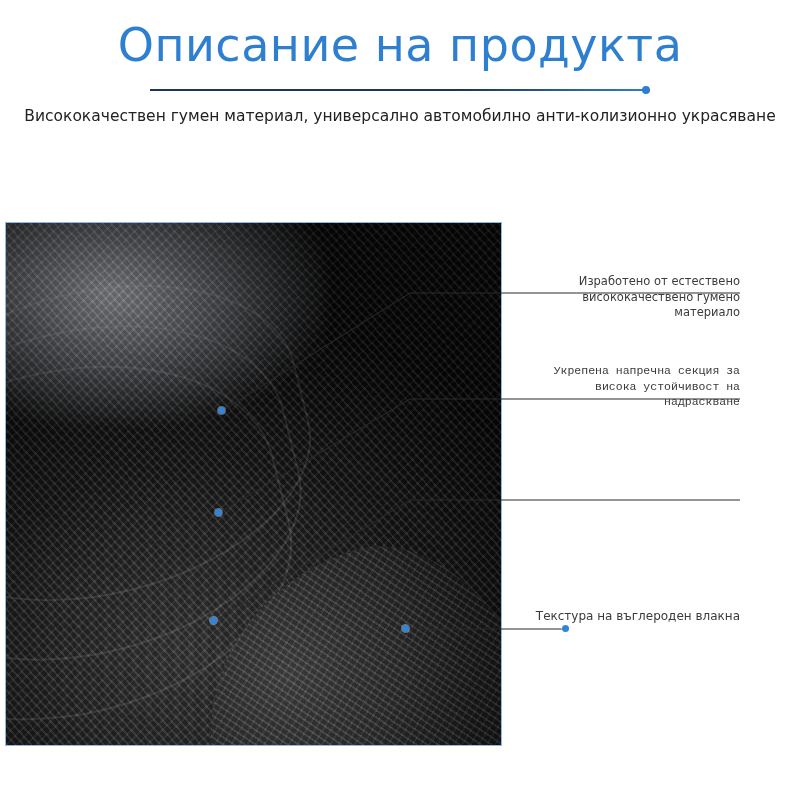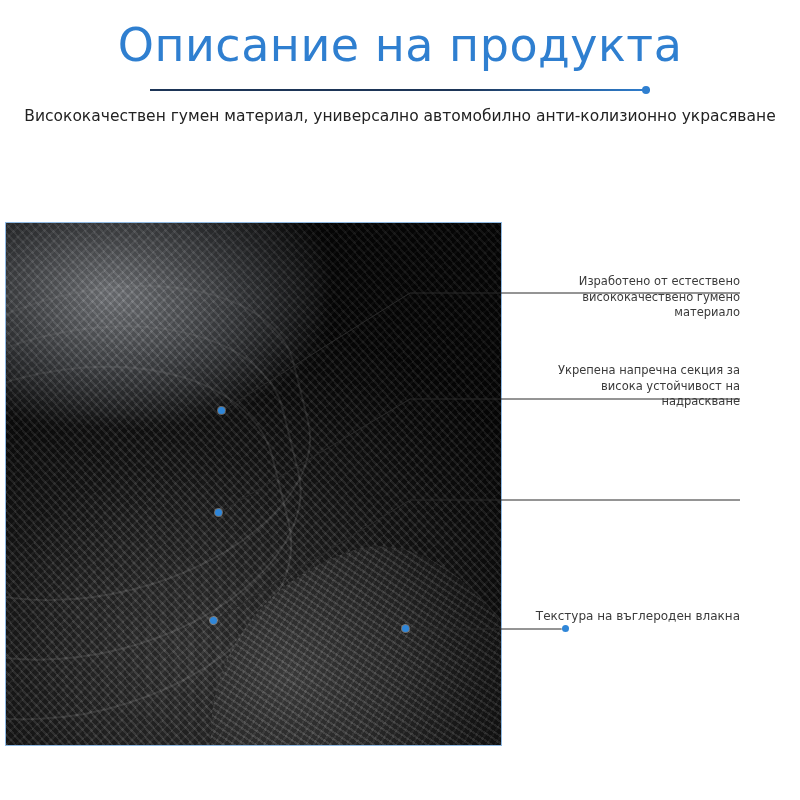--- a/index.html
+++ b/index.html
@@ -167,21 +167,21 @@
     pointer-events: none;
   }
   .callout {
     position: absolute;
     text-align: right;
     color: #3a3a3a;
     line-height: 1.35;
     font-family: "DejaVu Sans", sans-serif;
   }
   .callout.c1 { left: 520px; top: 258px; width: 220px; font-size: 11.5px; margin-top: 16px; }
-  .callout.c2 { left: 520px; top: 363px; width: 220px; font-size: 11.5px; }
+  .callout.c2 { left: 520px; top: 363px; width: 220px; font-size: 11.5px; font-family: Liberation Mono, monospace; }
   .callout.c3 { left: 500px; top: 455px; width: 240px; font-size: 17px; color: #3d3d3d; }
   .callout.c4 { left: 520px; top: 608px; width: 220px; font-size: 12px; }
 
   .dot-marker {
     position: absolute;
     width: 7px;
     height: 7px;
     border-radius: 50%;
     background: #2f86d8;
     box-shadow: 0 0 0 1px rgba(255,255,255,0.35);

